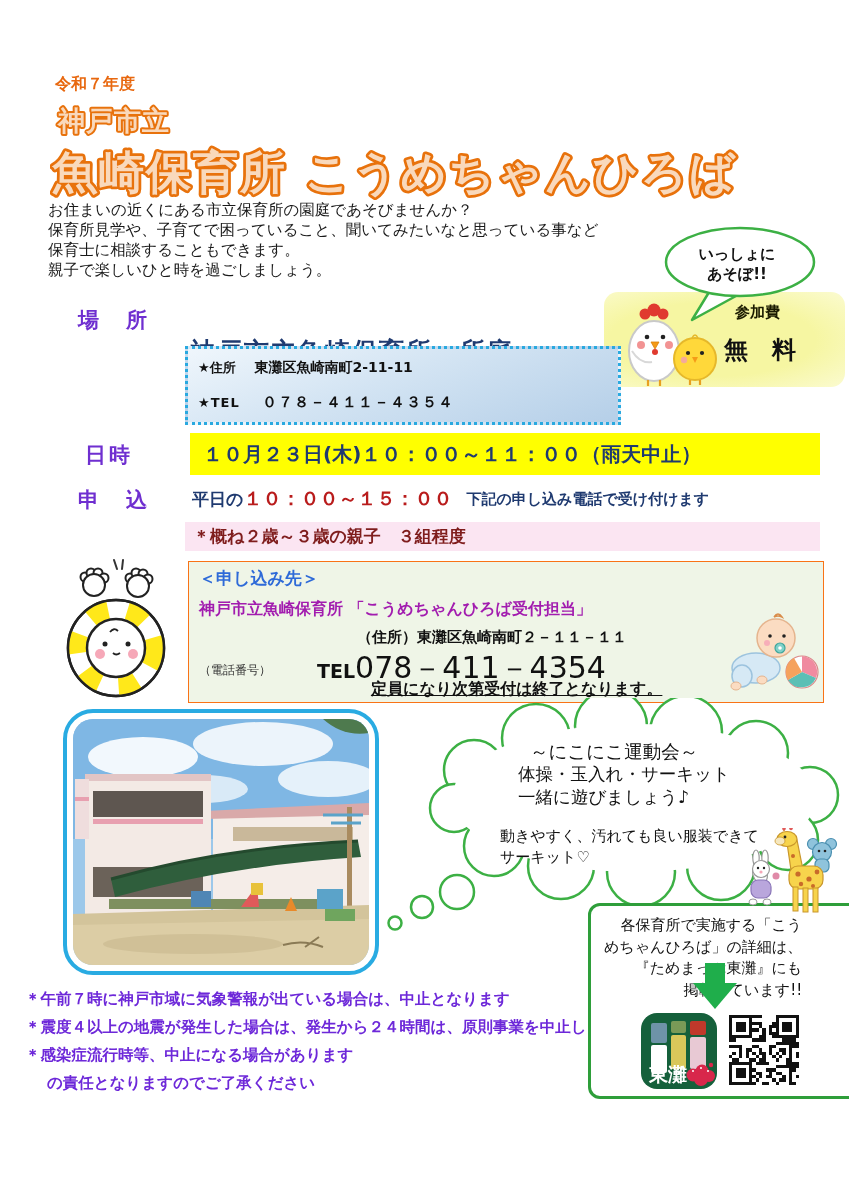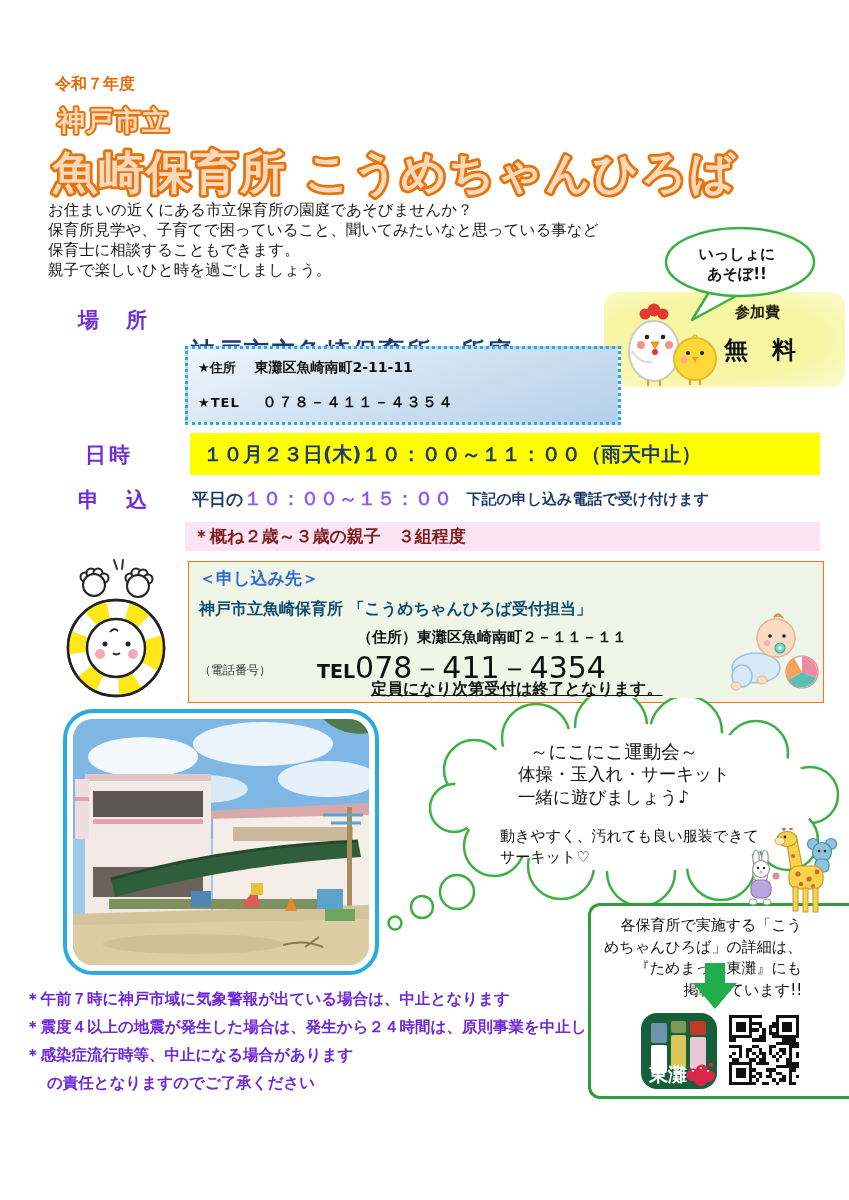--- a/index.html
+++ b/index.html
@@ -36,28 +36,28 @@
   .addr-line2{position:absolute;left:10px;top:44px;font-size:15px;font-weight:bold;letter-spacing:1px;}
   .addr-star{font-size:13px;}
   
   .dt-label{left:85px;top:441px;}
   .dt-bar{left:190px;top:433px;width:630px;height:42px;background:#FFFF00;}
   .dt-text{position:absolute;left:13px;top:0;line-height:42px;font-size:20px;font-weight:bold;color:#1F3A70;}
   
   .ap-label{left:78px;top:486px;}
   .ap-line{left:192px;top:486px;display:flex;align-items:center;white-space:nowrap;}
   .ap-prefix{font-size:17px;font-weight:bold;color:#1F3A70;}
-  .ap-time{font-size:19px;font-weight:bold;color:#8b5cf6;}
+  .ap-time{font-size:19px;font-weight:bold;color:#b91c1c;}
   .ap-instr{font-size:15px;font-weight:bold;color:#1F3A70;margin-left:14px;}
   .ap-note{left:185px;top:522px;width:635px;height:29px;background:#FBE5F2;
     font-size:17px;font-weight:bold;color:#7f1d1d;line-height:29px;padding-left:8px;box-sizing:border-box;}
   
   .contact-box{left:188px;top:561px;width:636px;height:142px;border:1px solid #f97316;box-sizing:border-box;background:#EFF5E7;padding-left:44px;}
   .ct-heading{position:absolute;left:10px;top:5px;font-size:17px;font-weight:bold;color:#2E6AD8;}
-  .ct-name{position:absolute;left:10px;top:37px;font-size:16px;font-weight:bold;color:#0c4a6e;}
+  .ct-name{position:absolute;left:10px;top:37px;font-size:16px;font-weight:bold;color:#a21caf;}
   .ct-address{position:absolute;left:168px;top:66px;font-size:15px;font-weight:bold;color:#111;}
   .ct-tel-label{position:absolute;left:10px;top:100px;font-size:12px;color:#333;}
   .ct-tel{position:absolute;left:128px;top:86px;color:#111;}
   .ct-tel-prefix{font-size:19px;font-weight:bold;}
   .ct-tel-number{font-size:30px;}
   .ct-deadline{position:absolute;left:182px;top:117px;font-size:16px;font-weight:bold;text-decoration:underline;color:#111;}
   .baby-svg{position:absolute;right:4px;top:38px;}
   
   .sun-svg{left:44px;top:554px;}
   

